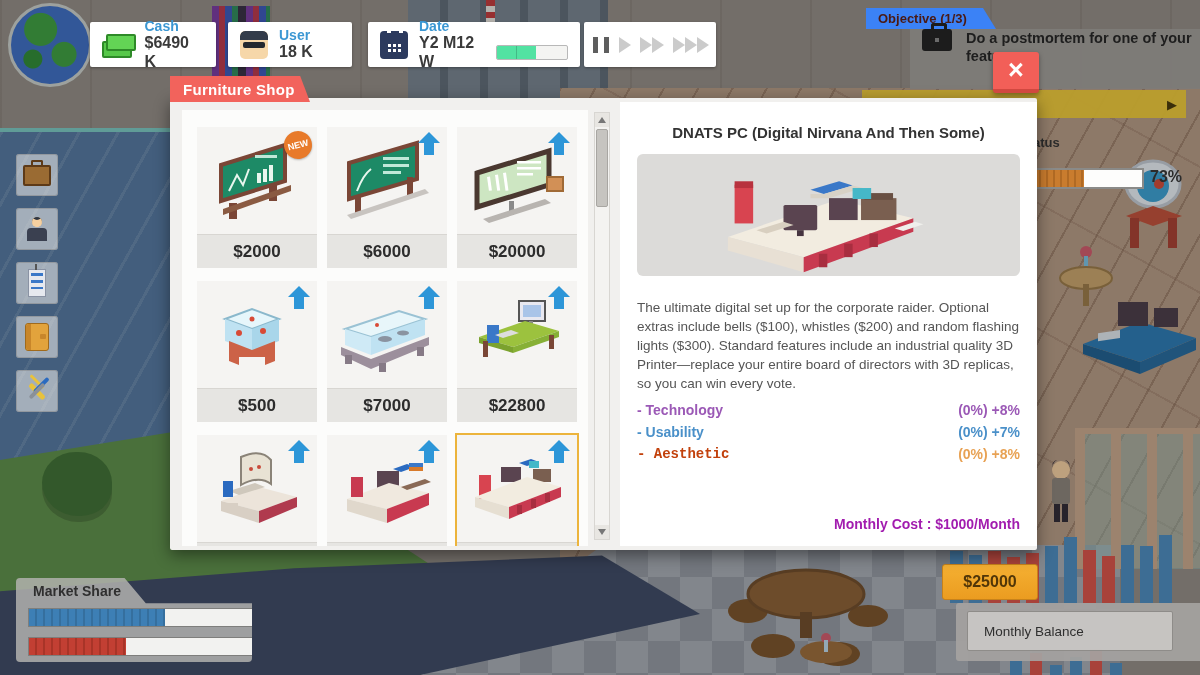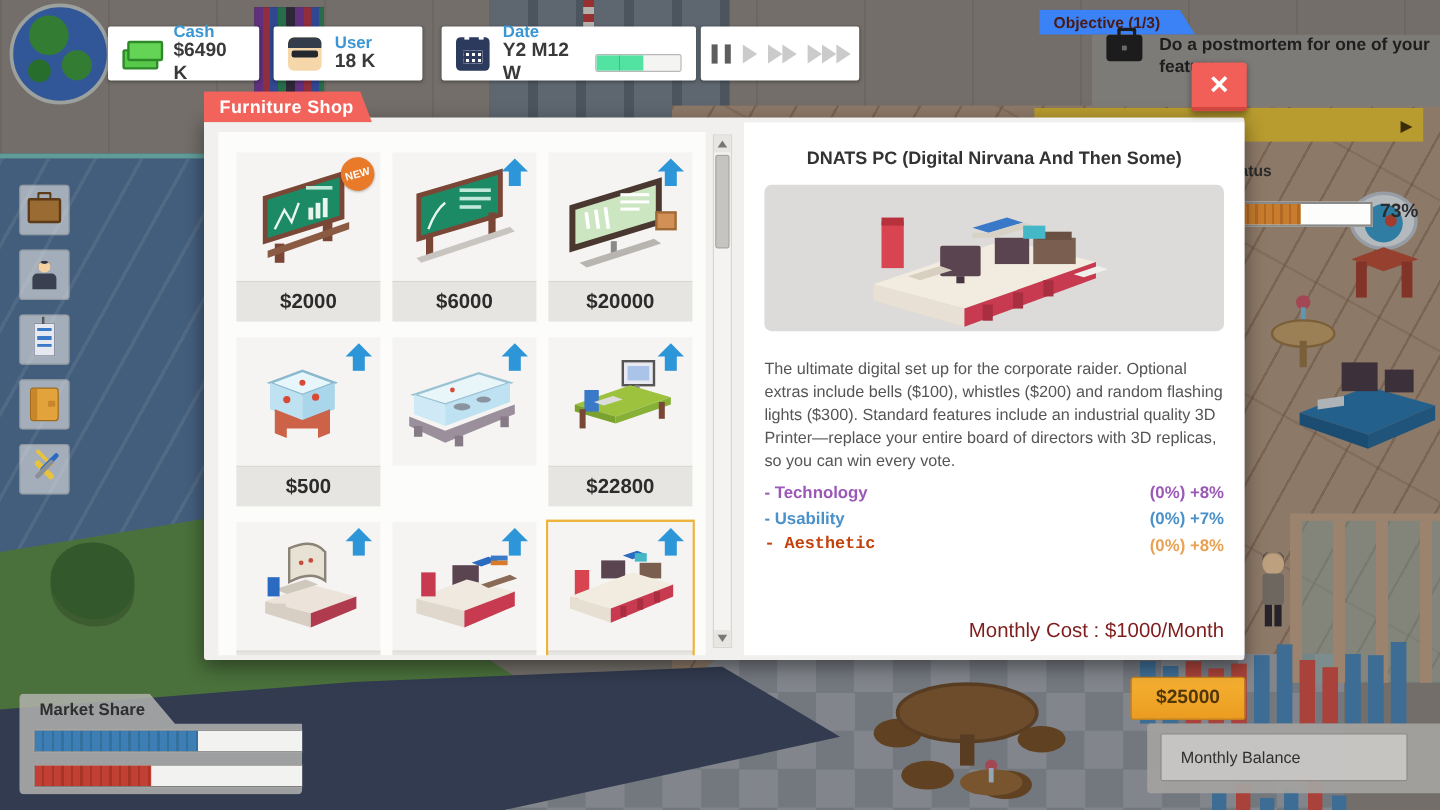--- a/index.html
+++ b/index.html
@@ -103,21 +103,21 @@
   .sb-up{top:0}.sb-down{bottom:0}
   .sb-tri-up{width:0;height:0;border-left:4px solid transparent;border-right:4px solid transparent;border-bottom:6px solid #777}
   .sb-tri-down{width:0;height:0;border-left:4px solid transparent;border-right:4px solid transparent;border-top:6px solid #777}
   .sb-thumb{position:absolute;left:1px;top:16px;width:12px;height:78px;background:#c6c4c0;border:1px solid #a8a6a2;border-radius:2px;cursor:grab;box-sizing:border-box}
   .pane-detail{position:absolute;left:450px;top:4px;width:417px;height:444px;background:#fff}
   .detail-title{position:absolute;left:0;top:22px;width:100%;text-align:center;font-size:15px;font-weight:bold;color:#333}
   .detail-imgbox{position:absolute;left:17px;top:52px;width:383px;height:122px;background:#dcdbd9;border-radius:6px;
                  display:flex;align-items:center;justify-content:center}
   .detail-desc{position:absolute;left:17px;top:196px;width:383px;font-size:13.5px;color:#555;line-height:19px}
   .stat-row{position:absolute;left:17px;width:383px;display:flex;justify-content:space-between;font-size:14px;font-weight:bold}
-  .detail-cost{position:absolute;right:17px;top:414px;font-size:17px;font-weight:normal;color:#7f1d1d}
+  .detail-cost{position:absolute;right:17px;top:414px;font-size:14px;font-weight:bold;color:#a21caf}
 
   
   .market{position:absolute;left:16px;top:578px;width:236px;height:84px;background:rgba(178,177,174,.85);z-index:25;
           clip-path:polygon(0 0,46% 0,55% 30%,100% 30%,100% 100%,0 100%);border-radius:4px}
   .market-title{position:absolute;left:17px;top:5px;font-size:14px;font-weight:bold;color:#2f2f2f}
   .ms-track{position:absolute;left:12px;width:232px;height:19px;background:#f2f2f0;border:1px solid #7e7e7c;box-sizing:border-box}
   .ms-fill{height:100%}
   .ms-blue{background:repeating-linear-gradient(90deg,#3d7fb5 0 6px,#356f9e 6px 8px)}
   .ms-red{background:repeating-linear-gradient(90deg,#c23f33 0 6px,#a83428 6px 8px)}
 
@@ -358,20 +358,21 @@
             <ellipse cx="48" cy="50" rx="7" ry="3" fill="#8a93a0"></ellipse>
               <ellipse cx="66" cy="44" rx="6" ry="2.5" fill="#8a93a0"></ellipse>
             <circle cx="40" cy="36" r="2" fill="#d84a36"></circle>
             <polygon points="4,58 34,70 92,48 92,56 34,80 4,66" fill="#9c8f9c"></polygon>
             <rect x="8" y="66" width="7" height="9" fill="#867a86"></rect>
               <rect x="42" y="74" width="7" height="9" fill="#867a86"></rect>
               <rect x="80" y="58" width="7" height="9" fill="#867a86"></rect>
           </svg>
           <span class="up-arrow"></span>
         </div>
+        <div class="item-price">$7000</div>
       </div>
 
       <div class="item-card" style="left:275px;top:171px">
         <div class="item-img">
           <svg width="100" height="95" viewBox="0 0 100 95">
             <rect x="52" y="12" width="26" height="20" fill="#e8e8f0" stroke="#555" stroke-width="2"></rect>
             <rect x="56" y="16" width="18" height="12" fill="#a9c4e8"></rect>
             <rect x="62" y="32" width="4" height="6" fill="#888"></rect>
             <polygon points="12,48 58,32 92,42 46,58" fill="#9cc23e"></polygon>
             <polygon points="12,48 12,54 46,64 46,58" fill="#7ba22e"></polygon>

